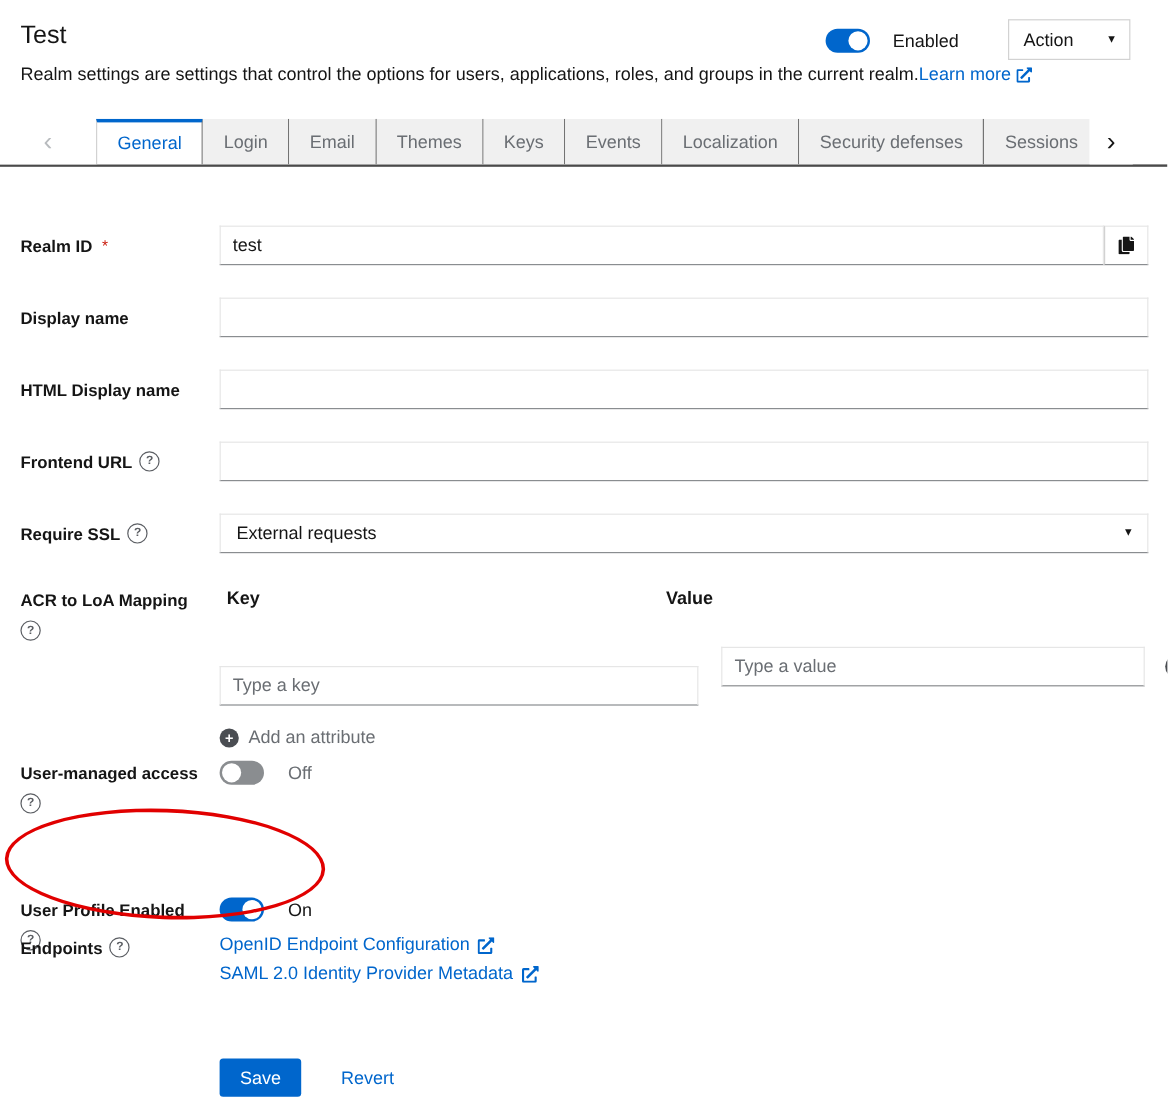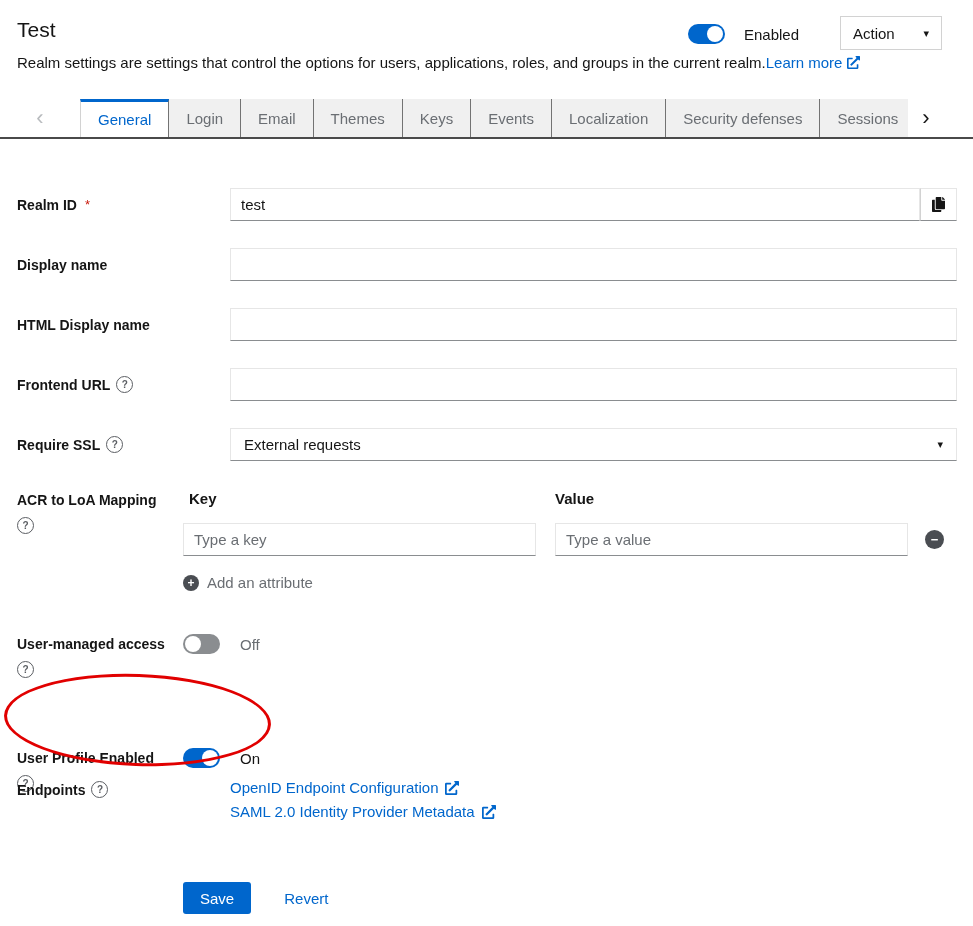--- a/index.html
+++ b/index.html
@@ -32,21 +32,21 @@
   .tab-scroll{display:flex;align-items:center;justify-content:center;background:#fff;cursor:pointer;
        font-size:22px;line-height:1;}
   .tab-scroll.left{width:80px;color:#b8bbbe;}
   .tab-scroll.right{width:36px;color:#151515;}
   .tabs-viewport{display:flex;overflow:hidden;width:828px;flex:none;}
   .tab{display:flex;align-items:center;padding:0 17px;background:#f0f0f0;color:#6a6e73;font-size:15px;
        border-right:1px solid #737373;white-space:nowrap;cursor:pointer;flex:none;}
   .tab.active{background:#fff;color:#0066cc;border-top:3px solid #0066cc;border-left:1px solid #d2d2d2;}
 
   
-  .form-row{position:absolute;left:17px;width:940px;display:flex;align-items:center;gap:47px;}
+  .form-row{position:absolute;left:17px;width:940px;display:flex;align-items:center;}
   .label-cell{width:166px;flex:none;display:flex;align-items:center;gap:6px;}
   .label-cell.stacked{flex-direction:column;align-items:flex-start;gap:9px;padding-top:2px;}
   label{font-size:14px;font-weight:700;color:#151515;}
   .required{color:#c9190b;font-size:13px;margin-left:2px;}
   .help{width:15px;height:15px;flex:none;border:1px solid #5b5e63;border-radius:50%;color:#5b5e63;
        font-size:10px;font-weight:700;display:inline-flex;align-items:center;justify-content:center;
        line-height:1;cursor:pointer;}
   .pf-input{height:33px;box-sizing:border-box;border:1px solid #e6e6e6;border-bottom:1px solid #8a8d90;
        padding:0 10px;font-size:15px;color:#151515;font-family:inherit;background:#fff;outline:none;}
   .pf-input::placeholder{color:#6a6e73;}
@@ -58,21 +58,21 @@
   .pf-select{width:774px;height:33px;box-sizing:border-box;border:1px solid #e6e6e6;border-bottom:1px solid #8a8d90;
        background:#fff;display:flex;align-items:center;justify-content:space-between;padding:0 13px;
        font-size:15px;cursor:pointer;}
 
   
   .acr-block{position:absolute;left:17px;top:490px;display:flex;align-items:flex-start;}
   .acr-control{display:flex;flex-direction:column;}
   .acr-headers{display:flex;padding-left:6px;font-size:15px;font-weight:700;color:#151515;}
   .acr-h-key{width:366px;flex:none;}
   .acr-inputs{display:flex;align-items:center;margin-top:16px;}
-  .acr-key{width:353px;flex:none;}
+  .acr-key{width:399px;flex:none;margin-top:32px;}
   .acr-val{width:353px;flex:none;margin-left:19px;}
   .icon-btn{background:none;border:none;padding:0;margin-left:17px;cursor:pointer;display:flex;align-items:center;}
   .minus-circle{width:19px;height:19px;border-radius:50%;background:#4a4d52;color:#fff;display:inline-flex;
        align-items:center;justify-content:center;font-size:13px;font-weight:700;line-height:1;}
   .add-attr{display:flex;align-items:center;gap:8px;margin-top:18px;background:none;border:none;
        padding:0;cursor:pointer;}
   .plus-circle{width:16px;height:16px;border-radius:50%;background:#4a4d52;color:#fff;display:inline-flex;
        align-items:center;justify-content:center;font-size:12px;font-weight:700;line-height:1;}
   .add-label{font-size:15px;color:#6a6e73;font-family:inherit;}
 

